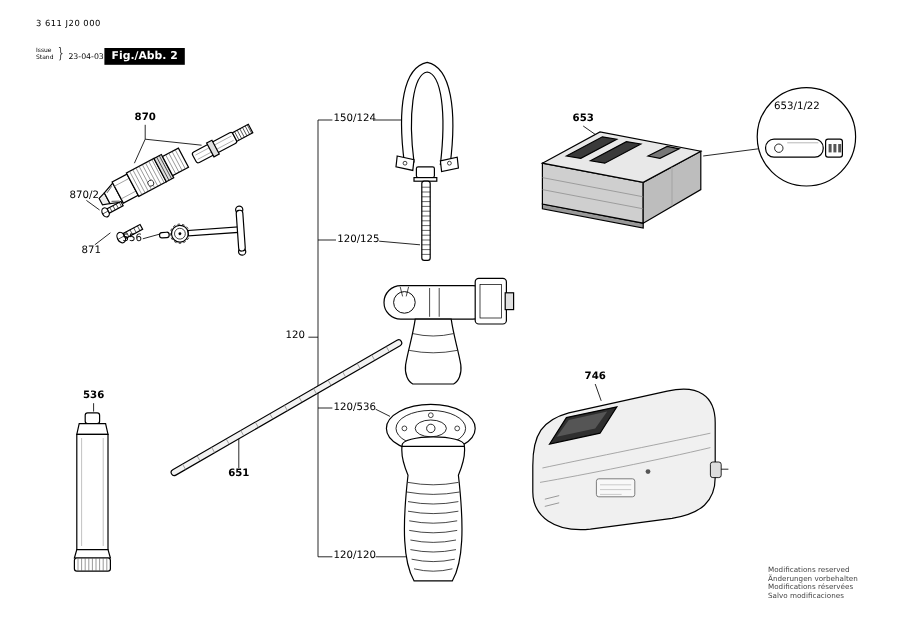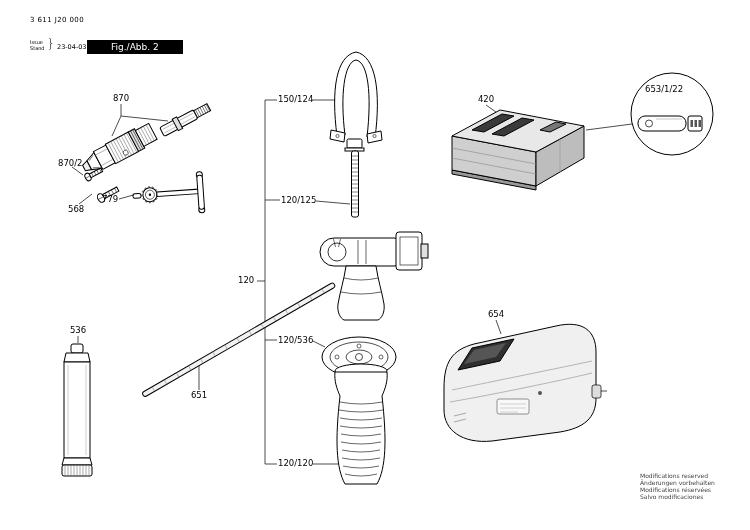--- a/index.html
+++ b/index.html
@@ -1,26 +1,26 @@
 <!DOCTYPE html>
 <html><head>
 <meta charset="utf-8">
 <style>
   html,body{margin:0;padding:0;background:#fff;}
   .page{position:relative;width:750px;height:530px;background:#ffffff;overflow:hidden;
         font-family:"DejaVu Sans", sans-serif;color:#000;}
   svg{position:absolute;left:0;top:0;}
   .plabel{position:absolute;font-size:8.5px;white-space:nowrap;text-align:center;}
-  .centered{transform:translateX(-50%);}
+  .centered{transform:translateX(-50%);font-weight:bold;}
   .part-number{position:absolute;left:30px;top:16px;font-size:7px;letter-spacing:.4px;}
   .issue{position:absolute;left:30px;top:40px;font-size:5px;line-height:5.6px;}
   .brace{position:absolute;left:47px;top:37px;font-size:12px;font-weight:200;}
   .date{position:absolute;left:57px;top:43px;font-size:6.5px;}
   .figbox{position:absolute;left:87px;top:40px;background:#000;color:#fff;
-          font-size:9px;font-weight:normal;padding:2px 24px;}
+          font-size:9px;font-weight:bold;padding:2px 6px;}
   .footer{position:absolute;left:640px;top:472px;font-size:6px;line-height:7px;color:#444;}
 </style>
 </head>
 <body>
 
 <div class="page">
 
   <svg width="750" height="530" viewBox="0 0 750 530">
     <g fill="none" stroke="#000" stroke-width="1">
 
@@ -190,32 +190,32 @@
   <div class="issue">
     <div>Issue</div>
     <div>Stand</div>
   </div>
   <div class="brace">}</div>
   <div class="date">23-04-03</div>
   <div class="figbox">Fig./Abb. 2</div>
 
   <div class="plabel centered" style="left:121px;top:93px">870</div>
   <div class="plabel" style="left:58px;top:158px">870/2</div>
-  <div class="plabel" style="left:68px;top:204px">568</div>
-  <div class="plabel" style="left:102px;top:194px">779</div>
+  <div class="plabel" style="left:68px;top:204px">871</div>
+  <div class="plabel" style="left:102px;top:194px">556</div>
   <div class="plabel centered" style="left:78px;top:325px">536</div>
   <div class="plabel centered" style="left:199px;top:390px">651</div>
   <div class="plabel" style="left:238px;top:275px">120</div>
   <div class="plabel" style="left:278px;top:94px">150/124</div>
   <div class="plabel" style="left:281px;top:195px">120/125</div>
   <div class="plabel" style="left:278px;top:335px">120/536</div>
   <div class="plabel" style="left:278px;top:458px">120/120</div>
-  <div class="plabel centered" style="left:486px;top:94px">420</div>
+  <div class="plabel centered" style="left:486px;top:94px">653</div>
   <div class="plabel" style="left:645px;top:84px">653/1/22</div>
-  <div class="plabel centered" style="left:496px;top:309px">654</div>
+  <div class="plabel centered" style="left:496px;top:309px">746</div>
 
   <div class="footer">
     <div>Modifications reserved</div>
     <div>Änderungen vorbehalten</div>
     <div>Modifications réservées</div>
     <div>Salvo modificaciones</div>
   </div>
 
 </div>
 

